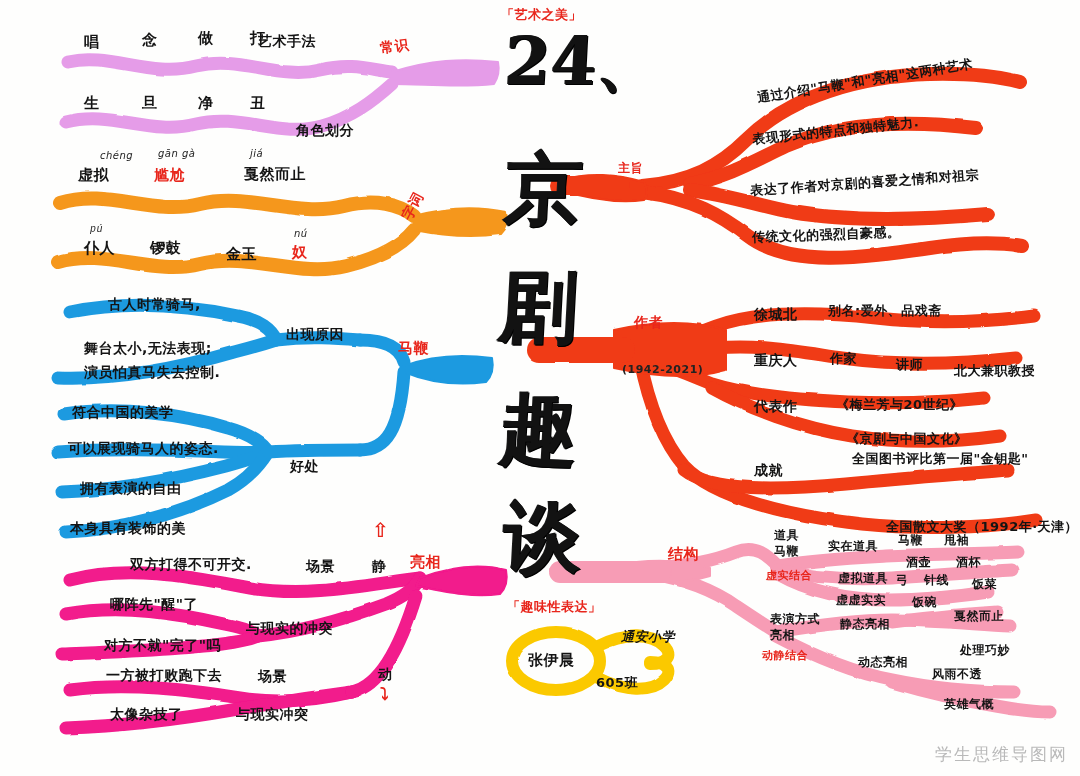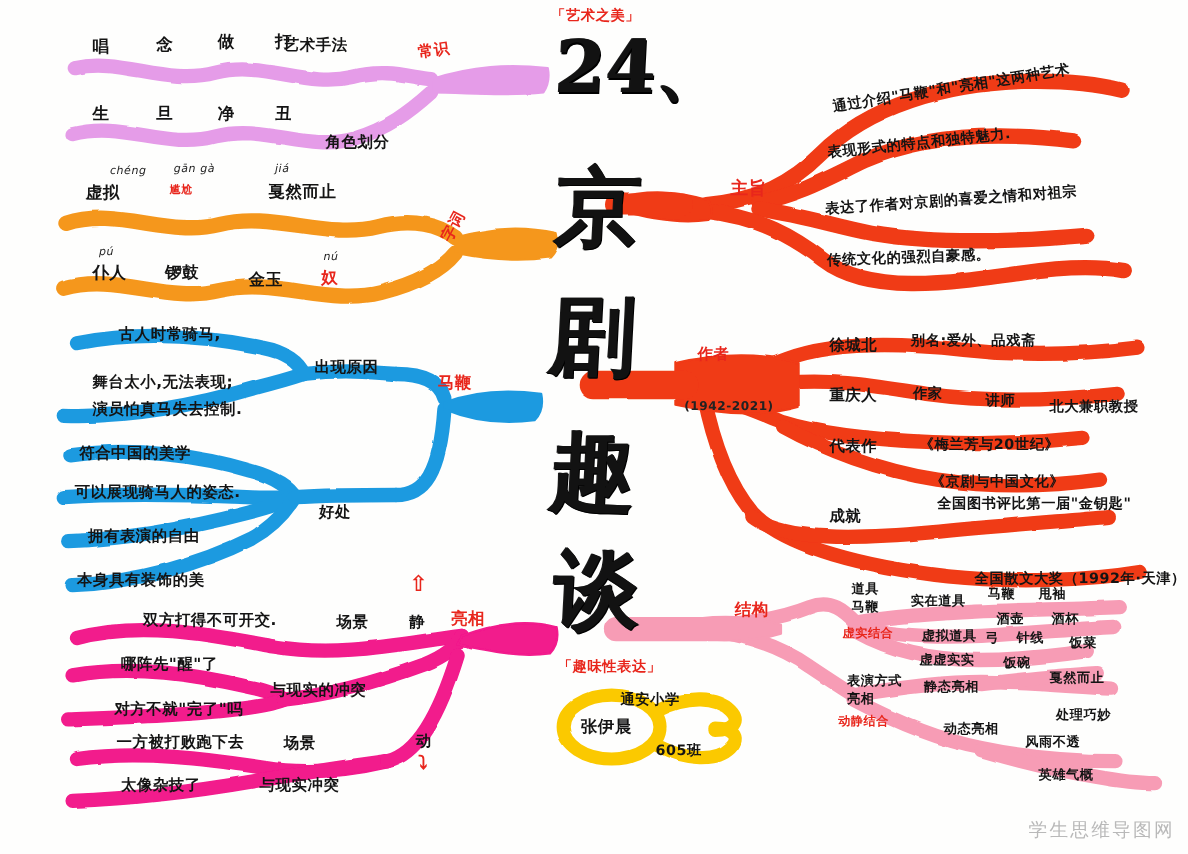--- a/index.html
+++ b/index.html
@@ -174,25 +174,25 @@
   <div class="lbl hand" style="left:142px;top:95px;font-size:15px;">旦</div>
   <div class="lbl hand" style="left:198px;top:95px;font-size:15px;">净</div>
   <div class="lbl hand" style="left:250px;top:95px;font-size:15px;">丑</div>
   <div class="lbl hand" style="left:296px;top:96px;font-size:14px;margin-top:26px;">角色划分</div>
 
   <div class="lbl red" style="left:398px;top:198px;font-size:14px;transform:rotate(-62deg);">字词</div>
 
   <div class="lbl pinyin" style="left:100px;top:150px;">chéng</div>
   <div class="lbl hand" style="left:78px;top:167px;font-size:15px;"><span>虚</span><span class="redchar">拟</span></div>
   <div class="lbl pinyin" style="left:158px;top:148px;">gān gà</div>
-  <div class="lbl hand redchar" style="left:154px;top:167px;font-size:10px;">尴尬</div>
+  <div class="lbl hand redchar" style="left:154px;top:167px;font-size:15px;">尴尬</div>
   <div class="lbl pinyin" style="left:250px;top:148px;">jiá</div>
   <div class="lbl hand" style="left:244px;top:166px;font-size:15px;"><span class="redchar">戛</span><span>然而止</span></div>
 
-  <div class="lbl pinyin" style="left:90px;top:224px;">pú</div>
+  <div class="lbl pinyin" style="left:90px;top:224px;font-family:Liberation Mono, monospace;">pú</div>
   <div class="lbl hand" style="left:84px;top:240px;font-size:15px;"><span class="redchar">仆</span><span>人</span></div>
   <div class="lbl pinyin" style="left:156px;top:224px;margin-top:17px;">luó</div>
   <div class="lbl hand" style="left:150px;top:240px;font-size:15px;"><span class="redchar">锣</span><span>鼓</span></div>
   <div class="lbl hand" style="left:226px;top:246px;font-size:15px;">金玉</div>
   <div class="lbl pinyin" style="left:294px;top:228px;">nú</div>
   <div class="lbl hand redchar" style="left:292px;top:244px;font-size:15px;">奴</div>
 
   <div class="lbl red" style="left:398px;top:340px;font-size:15px;">马鞭</div>
   <div class="lbl hand" style="left:286px;top:326px;font-size:14px;">出现原因</div>
   <div class="lbl hand" style="left:108px;top:296px;font-size:14px;">古人时常骑马,</div>
@@ -218,21 +218,21 @@
 
   <div class="lbl hand" style="left:258px;top:668px;font-size:14px;">场景</div>
   <div class="lbl hand" style="left:106px;top:667px;font-size:14px;">一方被打败跑下去</div>
   <div class="lbl hand" style="left:378px;top:666px;font-size:14px;">动</div>
 
   <div class="lbl hand" style="left:236px;top:706px;font-size:14px;">与现实冲突</div>
   <div class="lbl hand" style="left:110px;top:706px;font-size:14px;">太像杂技了</div>
 
   <div class="arrow" style="left:380px;top:686px;font-size:17px;">⤵</div>
 
-  <div class="lbl red" style="left:664px;top:162px;font-size:16px;">主旨</div>
+  <div class="lbl red" style="left:618px;top:162px;font-size:12px;">主旨</div>
   <div class="lbl hand" style="left:756px;top:74px;font-size:13px;transform:rotate(-9deg);">通过介绍"马鞭"和"亮相"这两种艺术</div>
   <div class="lbl hand" style="left:752px;top:124px;font-size:13px;transform:rotate(-6deg);">表现形式的特点和独特魅力.</div>
   <div class="lbl hand" style="left:750px;top:176px;font-size:13px;transform:rotate(-4deg);">表达了作者对京剧的喜爱之情和对祖宗</div>
   <div class="lbl hand" style="left:752px;top:228px;font-size:13px;transform:rotate(-2deg);">传统文化的强烈自豪感。</div>
 
   <div class="lbl red" style="left:634px;top:314px;font-size:14px;">作者</div>
   <div class="lbl tiny" style="left:622px;top:364px;font-size:11px;">(1942-2021)</div>
 
   <div class="lbl hand" style="left:754px;top:306px;font-size:14px;">徐城北</div>
   <div class="lbl hand" style="left:828px;top:304px;font-size:13px;">别名:爱外、品戏斋</div>
@@ -280,18 +280,18 @@
 
   <div class="lbl hand" style="left:840px;top:618px;font-size:12px;">静态亮相</div>
   <div class="lbl hand" style="left:954px;top:610px;font-size:12px;">戛然而止</div>
   <div class="lbl hand" style="left:960px;top:644px;font-size:12px;">处理巧妙</div>
 
   <div class="lbl hand" style="left:838px;top:656px;font-size:12px;margin-left:20px;">动态亮相</div>
   <div class="lbl hand" style="left:932px;top:668px;font-size:12px;">风雨不透</div>
   <div class="lbl hand" style="left:944px;top:698px;font-size:12px;">英雄气概</div>
 
   <div class="lbl hand" style="left:528px;top:652px;font-size:15px;">张伊晨</div>
-  <div class="lbl hand" style="left:564px;top:630px;font-size:13px;">通安小学</div>
+  <div class="lbl hand" style="left:621px;top:630px;font-size:13px;font-style:italic;">通安小学</div>
   <div class="lbl hand" style="left:596px;top:676px;font-size:13px;">605班</div>
 
   <div class="watermark">学生思维导图网</div>
 
 </div>
 
 </body></html>

